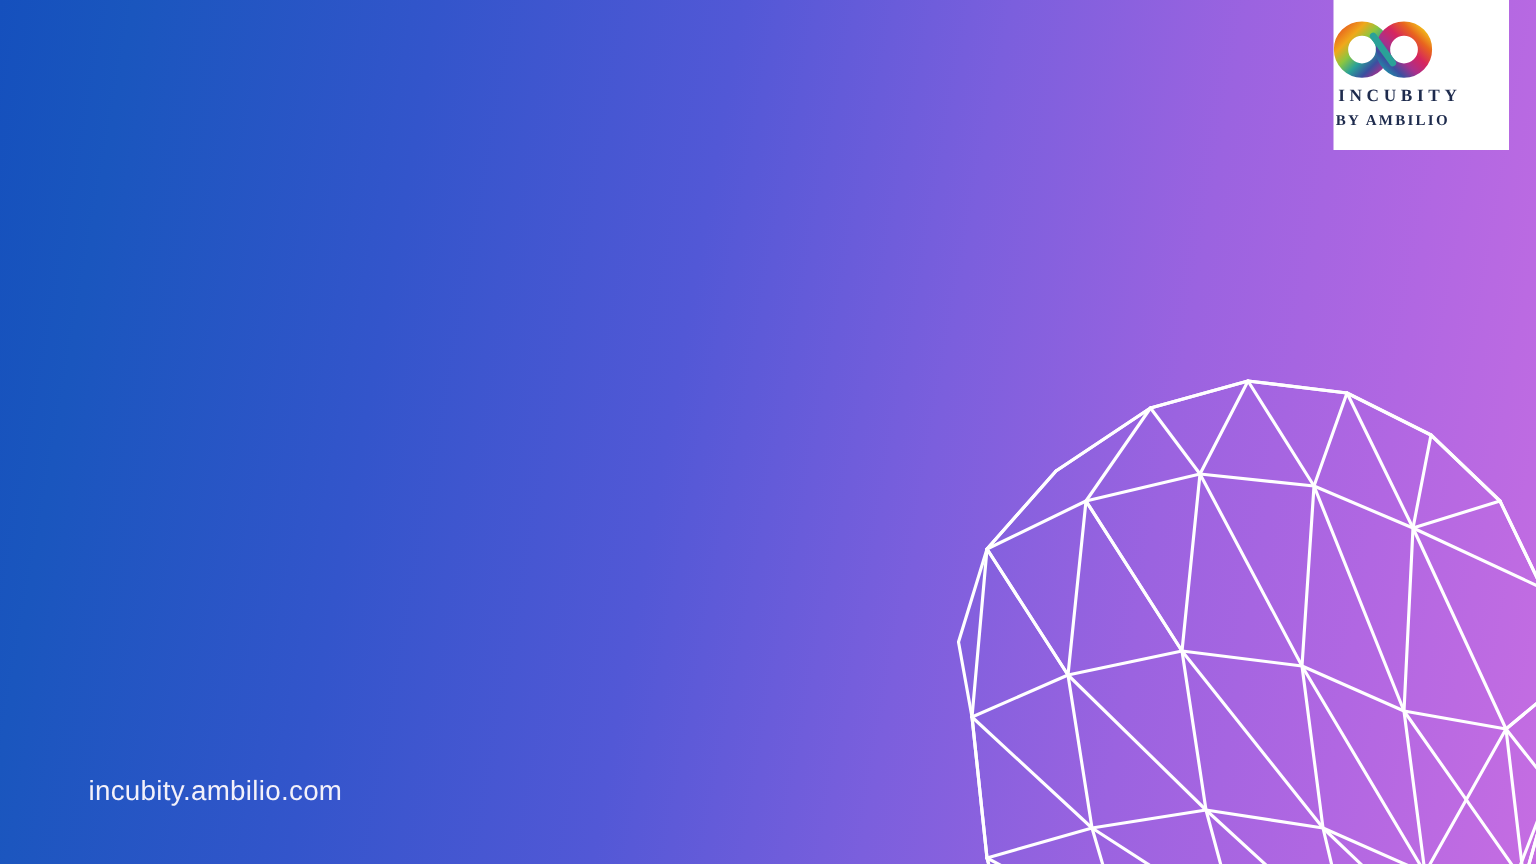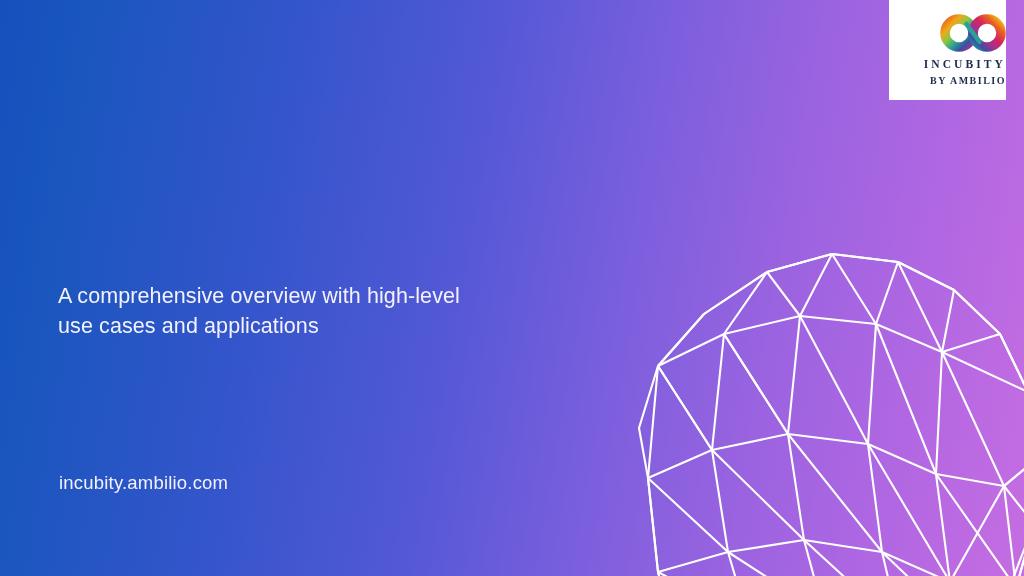--- a/index.html
+++ b/index.html
@@ -49,21 +49,21 @@
   
   #logo-card {
     position: absolute;
     left: 889px;
     top: 0;
     width: 117px;
     height: 100px;
     background: #ffffff;
     display: flex;
     flex-direction: column;
-    align-items: flex-end;
+    align-items: flex-start;
     justify-content: center;
     gap: 2px;
   }
   #logo-mark { width: 66px; height: 38px; display: block; }
   #logo-wordmark {
     font-family: "Liberation Serif", serif;
     font-size: 11.5px;
     font-weight: 700;
     letter-spacing: 3.1px;
     color: #1e2b4d;
@@ -109,21 +109,21 @@
     margin: 0;
     color: #f4f2fb;
     font-size: 21.5px;
     font-weight: 400;
     line-height: 30px;
     letter-spacing: 0.1px;
     white-space: pre-line;
   }
   #site-url {
     position: absolute;
-    top: 472px;
+    top: 516px;
     left: 2px;
     margin: 0;
     color: #f3f1fa;
     font-size: 18.5px;
     font-weight: 400;
     letter-spacing: 0.2px;
   }
 </style>
 </head>
 <body>
@@ -178,22 +178,20 @@
       <line x1="368" y1="244" x2="404" y2="214"></line>
       <line x1="368" y1="244" x2="398" y2="282"></line>
       <line x1="368" y1="244" x2="314" y2="340"></line>
       <line x1="368" y1="244" x2="380" y2="346"></line>
       <line x1="152" y1="192" x2="88" y2="92"></line>
       <line x1="76" y1="208" x2="22" y2="124"></line>
     </svg>
   </div>
 
   <div id="content">
-    <p id="subtitle">A comprehensive overview with high-level
-use cases and applications</p>
     <p id="site-url">incubity.ambilio.com</p>
   </div>
 
   <div id="logo-card">
     <svg id="logo-mark" viewBox="0 0 132 76" xmlns="http://www.w3.org/2000/svg" aria-hidden="true">
       <defs>
         <linearGradient id="ringA" x1="0" y1="0" x2="1" y2="1">
           <stop offset="0%" stop-color="#e8641e"></stop>
           <stop offset="22%" stop-color="#f0a81b"></stop>
           <stop offset="42%" stop-color="#8cc63f"></stop>

